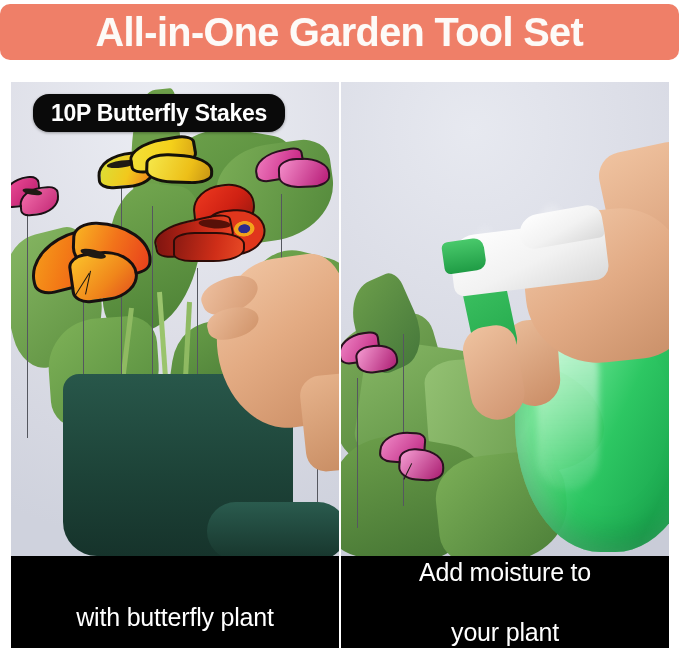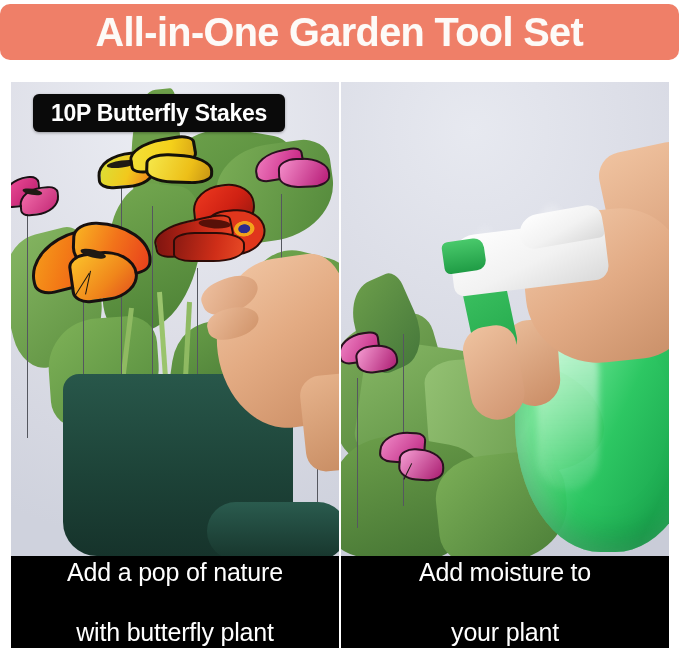--- a/index.html
+++ b/index.html
@@ -54,21 +54,21 @@
     background:
       radial-gradient(120% 90% at 50% 8%, #eceef4 0%, #dcdde6 55%, #cfd2dd 100%);
   }
 
   
   .title-pill{
     position:absolute;
     top:12px;
     height:38px;
     background:#0a0a0a;
-    border-radius:6px;
+    border-radius:16px;
     display:flex;align-items:center;justify-content:center;
     padding:0 18px;
     z-index:40;
     box-shadow:0 1px 3px rgba(0,0,0,.35);
   }
   .title-pill span{
     color:#ffffff;
     font-weight:bold;
     font-size:23px;
     line-height:23px;
@@ -324,21 +324,21 @@
                 background:linear-gradient(160deg,#e7b48d,#c68a60);
                 border-radius:20px;transform:rotate(-6deg);"></div>
 
     <div class="title-pill" id="pill-left">
       <span>10P Butterfly Stakes</span>
     </div>
   </div>
 
   <div class="caption">
     <span>
-      <span>Add a pop of nature</span><br>
+      <br>
       <span>with butterfly plant</span>
     </span>
   </div>
 </div>
 
 <div class="panel" id="panel-right">
 
   <div class="photo" style="background:radial-gradient(130% 95% at 40% 10%, #e7e9f0 0%, #d8dae4 52%, #c9ccd8 100%);">
 
     <div class="leaf" style="left:-14px;top:240px;width:120px;height:132px;background:linear-gradient(150deg,#7fae5c,#4f8138);border-radius:52% 18% 56% 24%;transform:rotate(-16deg);"></div>

